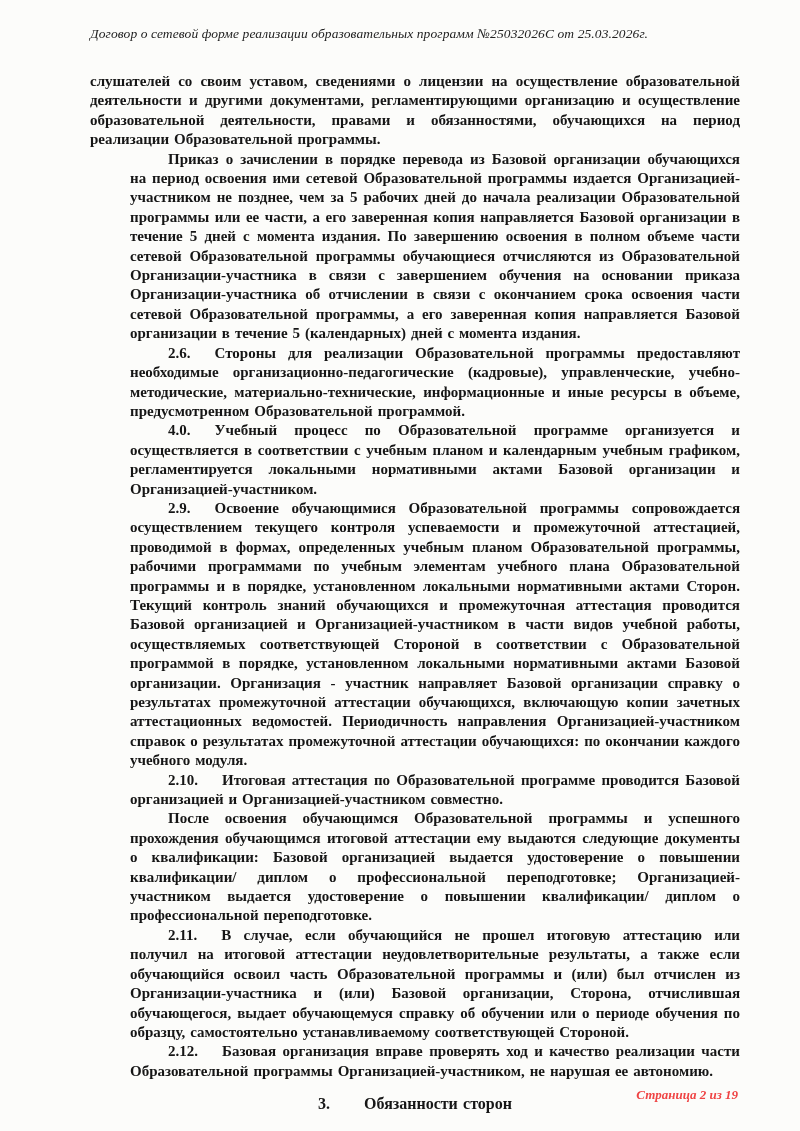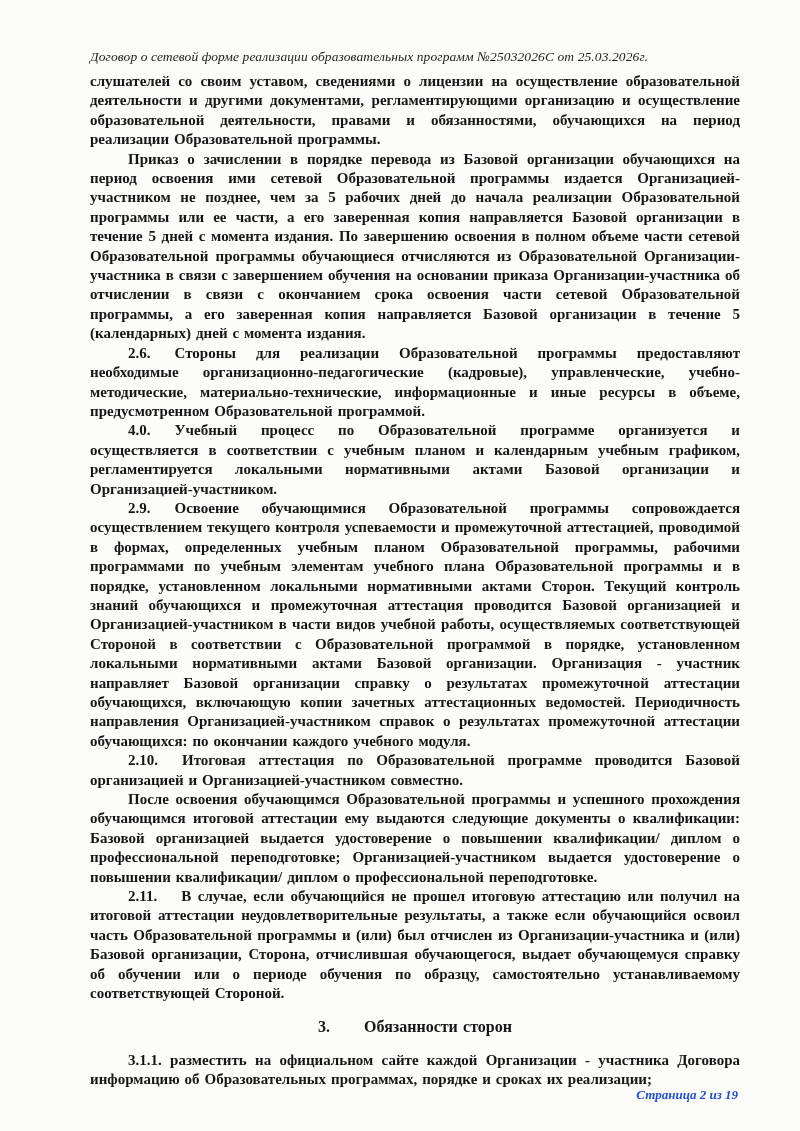--- a/index.html
+++ b/index.html
@@ -13,59 +13,59 @@
     width: 800px;
     height: 1131px;
     margin: 0 auto;
     background: #fcfcfa;
     color: #161616;
     overflow: hidden;
     box-sizing: border-box;
   }
   .running-header {
     position: absolute;
-    top: 49px;
+    top: 26px;
     left: 90px;
     right: 60px;
     font-style: italic;
     font-size: 13.5px;
     color: #222;
     letter-spacing: 0.1px;
   }
   .body-text {
     position: absolute;
     top: 72px;
     left: 90px;
     width: 650px;
     font-size: 15px;
     line-height: 19.4px;
     text-align: justify;
     word-spacing: 1.2px;
   }
   .para { margin: 0; font-weight: bold; }
-  .para.ind { text-indent: 38px; }
+  .para.ind { text-indent: 38px; margin-left: 40px; }
   .para.gap-top { margin-top: 15px; }
   .pnum { margin-right: 24px; }
   .pnum:empty { display: none; }
   .sec-heading {
     margin: 13px 0 9px 0;
     text-align: center;
     font-size: 16px;
     font-weight: bold;
     line-height: 19.4px;
   }
   .sec-num { margin-right: 34px; }
   .page-footer {
     position: absolute;
     right: 62px;
     bottom: 28px;
     font-style: italic;
     font-weight: 600;
     font-size: 13px;
-    color: #1d4ed8;
+    color: #ef4444;
   }
 </style>
 </head>
 <body>
 
 <div class="page">
 
   <div class="running-header">Договор о сетевой форме реализации образовательных программ №25032026С от 25.03.2026г.</div>
 
   <div class="body-text">
@@ -80,20 +80,21 @@
 
 
     <p class="para ind"><span class="pnum">2.9.</span><span>Освоение обучающимися Образовательной программы сопровождается осуществлением текущего контроля успеваемости и промежуточной аттестацией, проводимой в формах, определенных учебным планом Образовательной программы, рабочими программами по учебным элементам учебного плана Образовательной программы и в порядке, установленном локальными нормативными актами Сторон. Текущий контроль знаний обучающихся и промежуточная аттестация проводится Базовой организацией и Организацией-участником в части видов учебной работы, осуществляемых соответствующей Стороной в соответствии с Образовательной программой в порядке, установленном локальными нормативными актами Базовой организации. Организация - участник направляет Базовой организации справку о результатах промежуточной аттестации обучающихся, включающую копии зачетных аттестационных ведомостей. Периодичность направления Организацией-участником справок о результатах промежуточной аттестации обучающихся: по окончании каждого учебного модуля.</span></p>
 
     <p class="para ind"><span class="pnum">2.10.</span><span>Итоговая аттестация по Образовательной программе проводится Базовой организацией и Организацией-участником совместно.</span></p>
 
     <p class="para ind">После освоения обучающимся Образовательной программы и успешного прохождения обучающимся итоговой аттестации ему выдаются следующие документы о квалификации: Базовой организацией выдается удостоверение о повышении квалификации/ диплом о профессиональной переподготовке; Организацией-участником выдается удостоверение о повышении квалификации/ диплом о профессиональной переподготовке.</p>
 
     <p class="para ind"><span class="pnum">2.11.</span><span>В случае, если обучающийся не прошел итоговую аттестацию или получил на итоговой аттестации неудовлетворительные результаты, а также если обучающийся освоил часть Образовательной программы и (или) был отчислен из Организации-участника и (или) Базовой организации, Сторона, отчислившая обучающегося, выдает обучающемуся справку об обучении или о периоде обучения по образцу, самостоятельно устанавливаемому соответствующей Стороной.</span></p>
 
+    <p class="para ind"><span class="pnum">2.12.</span><span>Базовая организация вправе проверять ход и качество реализации части Образовательной программы Организацией-участником, не нарушая ее автономию.</span></p>
 
     <h3 class="sec-heading"><span class="sec-num">3.</span><span>Обязанности сторон</span></h3>
 
 
     <p class="para ind gap-top">3.1.1. разместить на официальном сайте каждой Организации - участника Договора информацию об Образовательных программах, порядке и сроках их реализации;</p>
 
   </div>
 
   <div class="page-footer">Страница 2 из 19</div>
 

